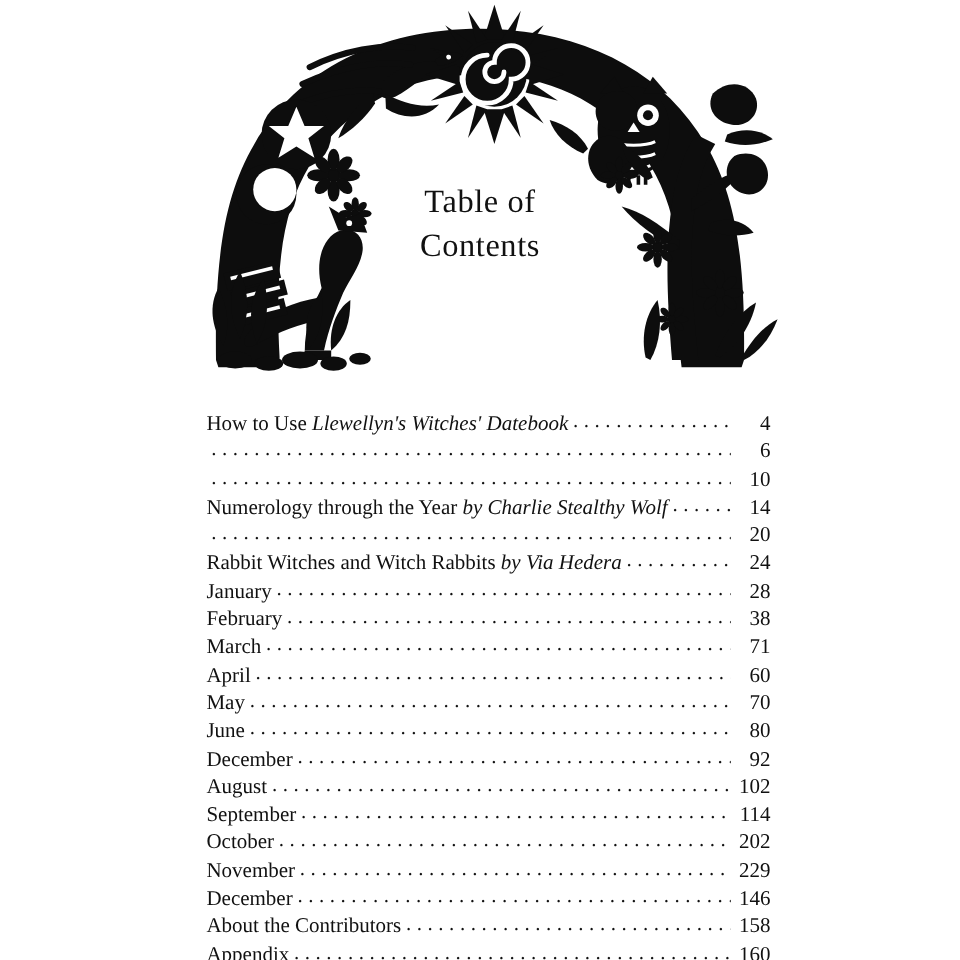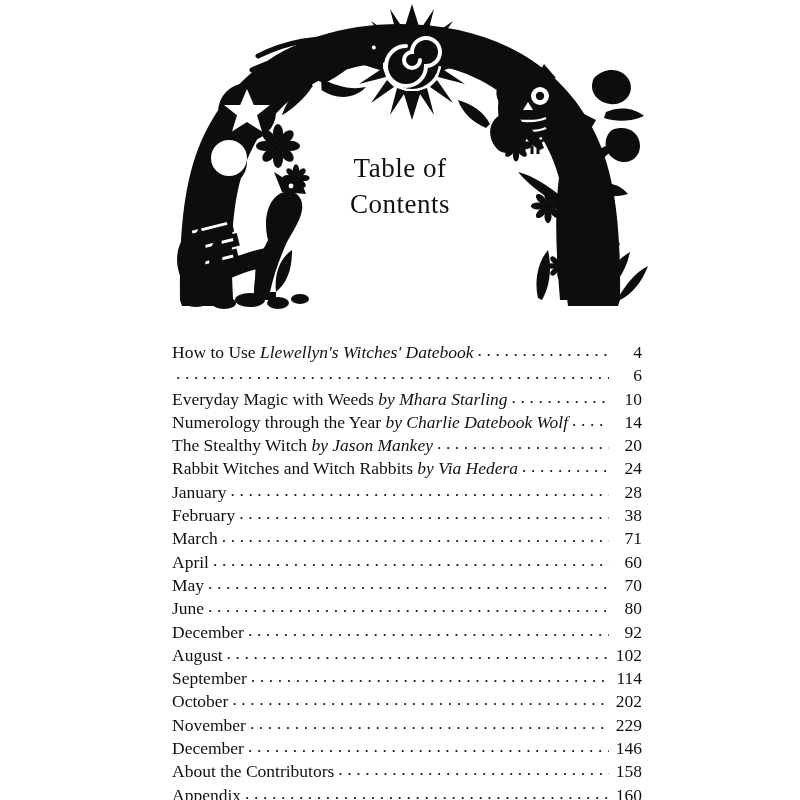--- a/index.html
+++ b/index.html
@@ -314,31 +314,29 @@
       <div class="toc-row">
         <span class="label">How to Use <em>Llewellyn's Witches' Datebook</em></span>
         <span class="leaders">...........................................................</span>
         <span class="page-num">4</span>
       </div>
       <div class="toc-row">
         <span class="leaders">...........................................................</span>
         <span class="page-num">6</span>
       </div>
       <div class="toc-row">
-        <span class="label">Everyday Magic with Weeds <em>by Mhara Starling</em></span>
         <span class="leaders">...........................................................</span>
         <span class="page-num">10</span>
       </div>
       <div class="toc-row">
-        <span class="label">Numerology through the Year <em>by Charlie Datebook Wolf</em></span>
+        <span class="label">Numerology through the Year <em>by Charlie Stealthy Wolf</em></span>
         <span class="leaders">...........................................................</span>
         <span class="page-num">14</span>
       </div>
       <div class="toc-row">
-        <span class="label">The Stealthy Witch <em>by Jason Mankey</em></span>
         <span class="leaders">...........................................................</span>
         <span class="page-num">20</span>
       </div>
       <div class="toc-row">
         <span class="label">Rabbit Witches and Witch Rabbits <em>by Via Hedera</em></span>
         <span class="leaders">...........................................................</span>
         <span class="page-num">24</span>
       </div>
       <div class="toc-row">
         <span class="label">January</span>

